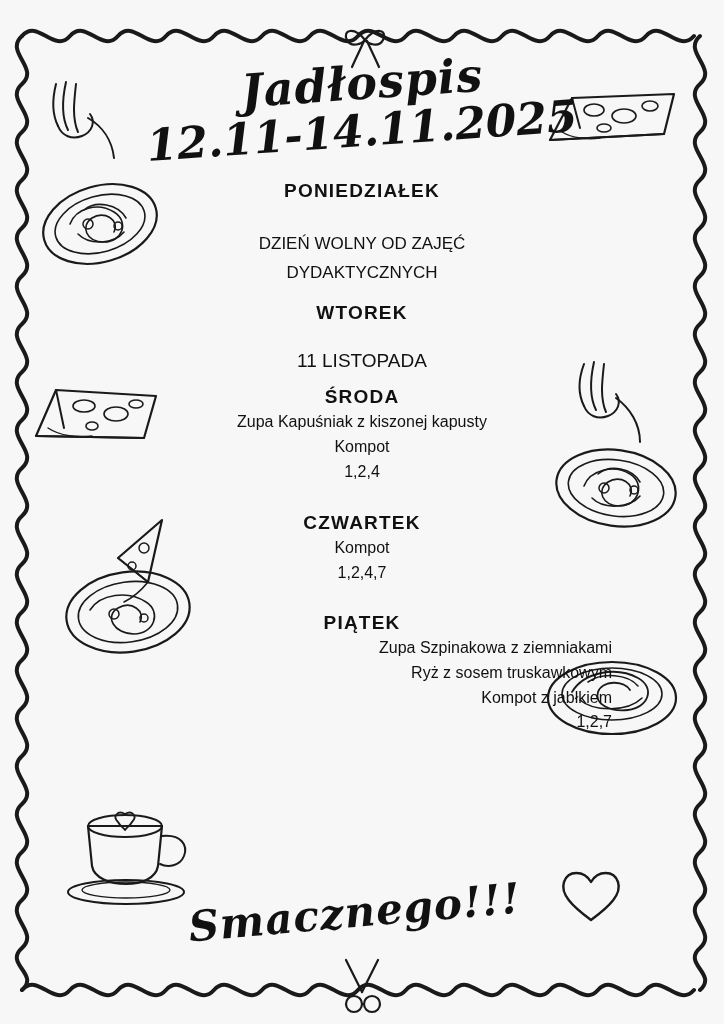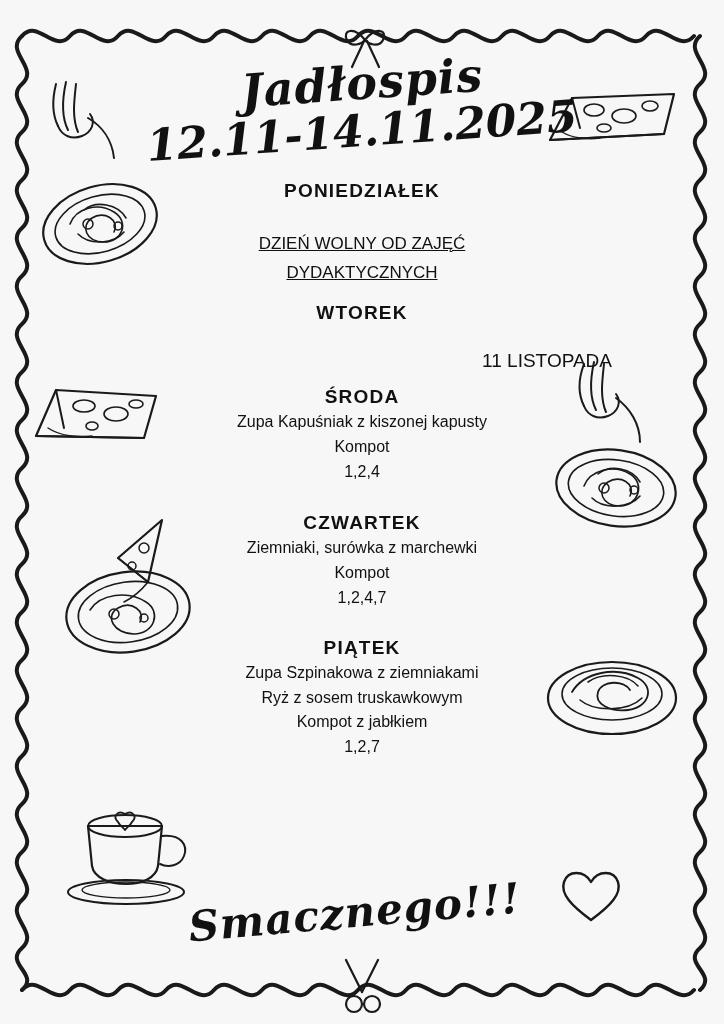--- a/index.html
+++ b/index.html
@@ -102,26 +102,24 @@
   .dish-block {
     margin-top: 10px;
   }
   .note-line {
     font-size: 17px;
     line-height: 1.7;
     margin: 0;
   }
   .note-block {
     margin-top: 28px;
-    text-decoration: underline;
   }
   .holiday {
     font-size: 19px;
     margin: 26px 0 0 0;
-    text-align: right;
   }
 
   .footer-script {
     position: absolute;
     left: 120px;
     top: 888px;
     width: 470px;
     text-align: center;
   }
   .footer-script span {
@@ -276,27 +274,26 @@
 
     <p class="day-name tight">ŚRODA</p>
     <div class="dish-block" style="margin-top:2px;">
       <p class="dish">Zupa Kapuśniak z kiszonej kapusty</p>
       <p class="dish">Kompot</p>
       <p class="dish">1,2,4</p>
     </div>
 
     <p class="day-name" style="margin-top:28px;">CZWARTEK</p>
     <div class="dish-block" style="margin-top:2px;">
-      <p class="dish">Ziemniaki, surówka z marchewki</p>
       <p class="dish">Kompot</p>
       <p class="dish">1,2,4,7</p>
     </div>
 
     <p class="day-name" style="margin-top:26px;">PIĄTEK</p>
-    <div class="dish-block" style="margin-top:2px;">
+    <div class="dish-block" style="margin-top:2px;text-align:right;">
       <p class="dish">Zupa Szpinakowa z ziemniakami</p>
       <p class="dish">Ryż z sosem truskawkowym</p>
       <p class="dish">Kompot z jabłkiem</p>
       <p class="dish">1,2,7</p>
     </div>
 
   </div>
 
   <div class="footer-script">
     <span>Smacznego!!!</span>

